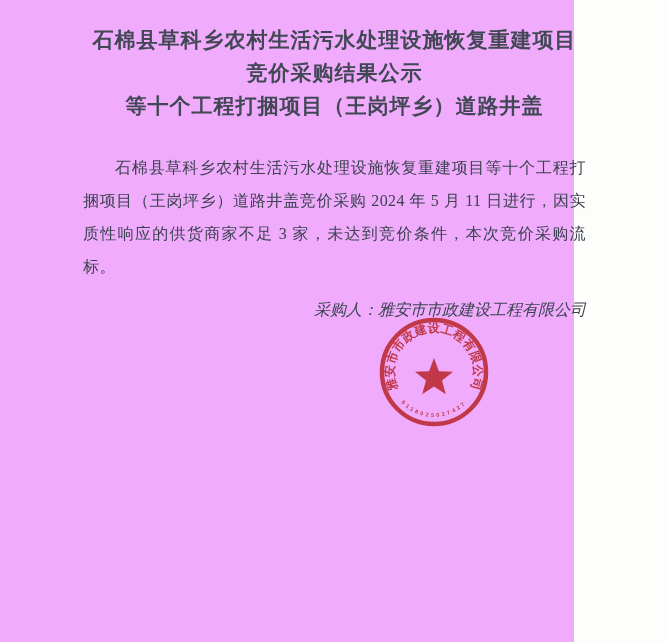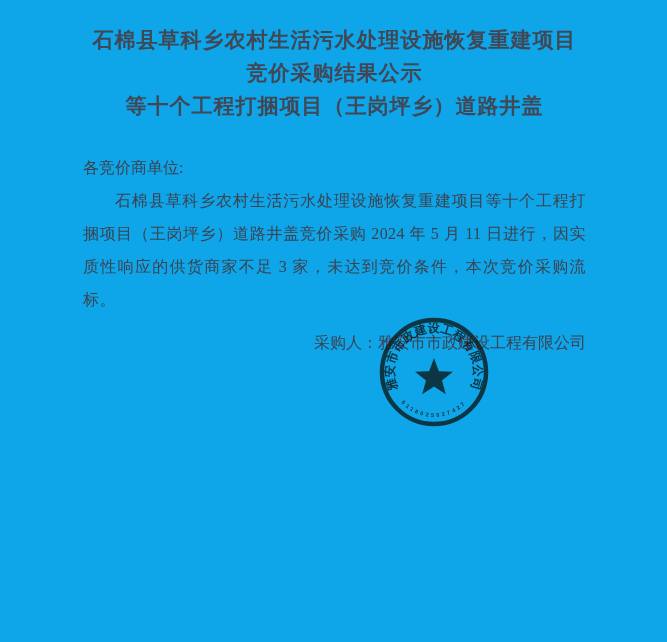--- a/index.html
+++ b/index.html
@@ -4,22 +4,22 @@
 <style>
   html, body { margin: 0; padding: 0; }
   body {
     width: 667px; height: 642px;
     background: #fdfdfb;
     font-family: "Liberation Serif", "DejaVu Serif", serif;
     overflow: hidden;
   }
   .page {
     position: relative;
-    width: 667px; height: 642px;
-    background: #0ea5e9;
+    width: 574px; height: 642px;
+    background: #f0abfc;
     box-sizing: border-box;
   }
   .content {
     position: absolute;
     left: 83px; top: 24px;
     width: 503px;
     color: #3c4350;
   }
   .title {
     text-align: center;
@@ -41,20 +41,21 @@
     text-indent: 2em;
     text-align: justify;
     margin: 0;
     letter-spacing: 0.4px;
   }
   .signature {
     margin-top: 10px;
     text-align: right;
     font-size: 16px;
     line-height: 33px;
+    font-style: italic;
   }
   .sig-date { padding-right: 6px; }
   .seal {
     position: absolute;
     left: 369px; top: 307px;
     width: 130px; height: 130px;
     opacity: 0.88;
     mix-blend-mode: multiply;
     pointer-events: none;
   }
@@ -65,21 +66,20 @@
 
 <div class="page">
   <div class="content">
 
     <h1 class="title">
       <div>石棉县草科乡农村生活污水处理设施恢复重建项目</div>
       <div>竞价采购结果公示</div>
       <div>等十个工程打捆项目（王岗坪乡）道路井盖</div>
     </h1>
 
-    <div class="salutation">各竞价商单位:</div>
 
     <p class="para">石棉县草科乡农村生活污水处理设施恢复重建项目等十个工程打捆项目（王岗坪乡）道路井盖竞价采购 2024 年 5 月 11 日进行，因实质性响应的供货商家不足 3 家，未达到竞价条件，本次竞价采购流标。</p>
 
     <div class="signature">
       <div class="sig-line"><span>采购人：</span><span>雅安市市政建设工程有限公司</span></div>
     </div>
   </div>
 
   <div class="seal">
     <svg viewBox="0 0 130 130">

